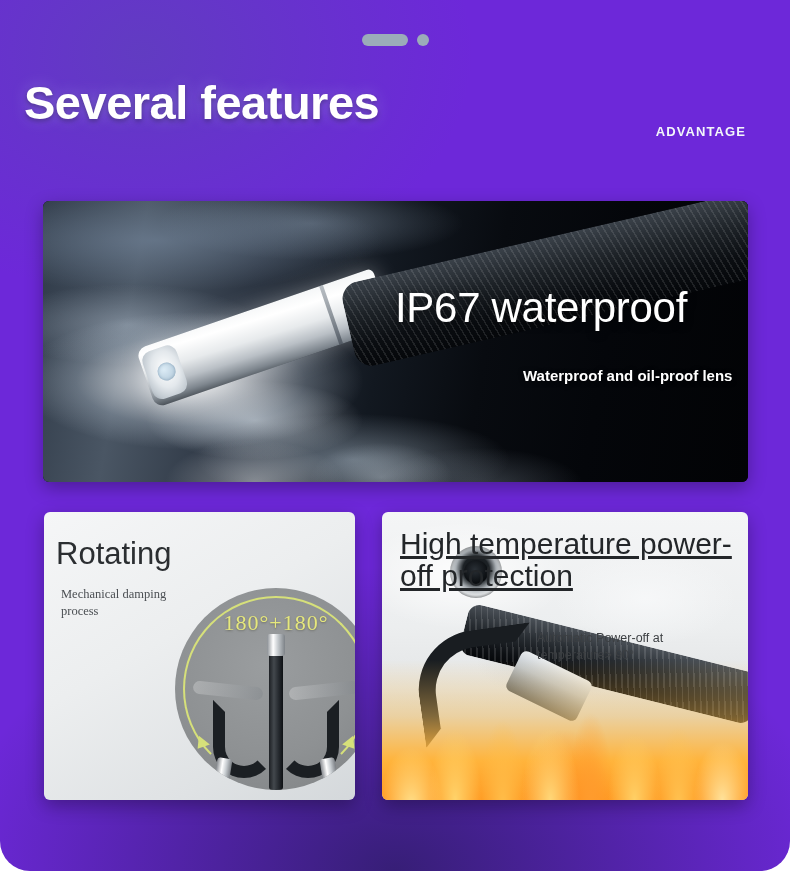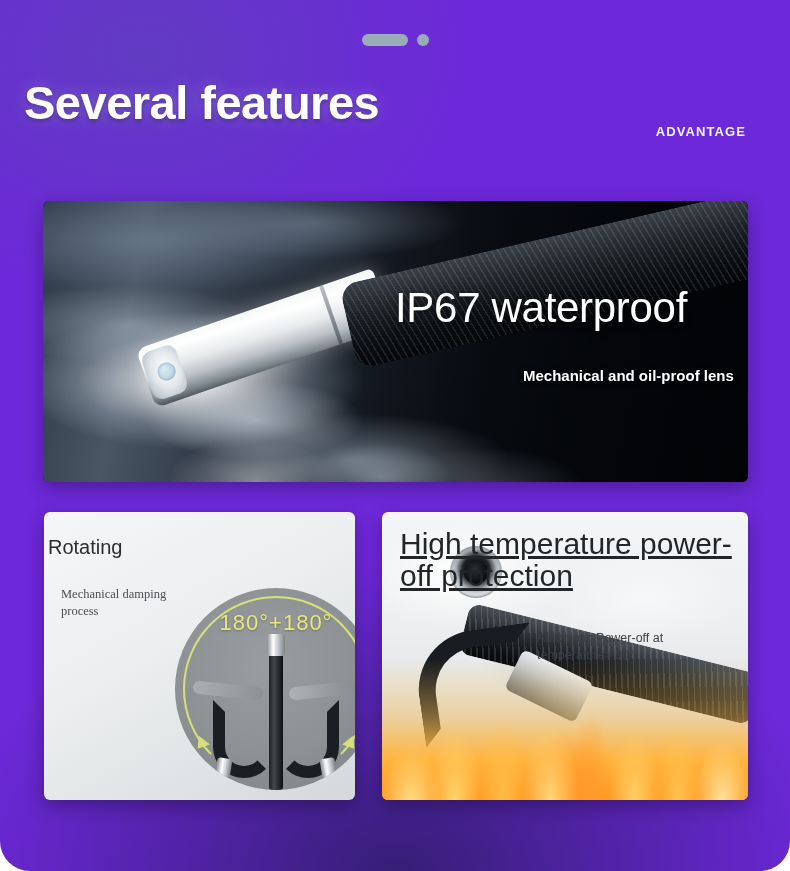--- a/index.html
+++ b/index.html
@@ -185,22 +185,22 @@
   }
 
   
   #card-rotating {
     left: 44px; top: 512px;
     width: 311px; height: 288px;
     background: linear-gradient(150deg, #f5f6f7 0%, #eceeef 42%, #dfe2e4 78%, #d4d8db 100%);
   }
   #rot-title {
     position: absolute;
-    left: 4px; top: 24px;
-    font-size: 20px;
+    left: 12px; top: 24px;
+    font-size: 31px;
     color: #2b2e31;
   }
   #rot-sub {
     position: absolute;
     left: 17px; top: 74px;
     width: 140px;
     font-size: 12.5px;
     line-height: 1.35;
     color: #4b4f53;
     font-family: Liberation Serif, serif;
@@ -232,20 +232,21 @@
   .arrow.left  { left: 19px; bottom: 40px; transform: rotate(38deg); }
   .arrow.right { right: 19px; bottom: 40px; transform: rotate(-38deg); }
   #rot-degrees {
     position: absolute;
     left: 0; right: 0; top: 22px;
     text-align: center;
     font-size: 22px;
     letter-spacing: 1px;
     color: #e6e87d;
     text-shadow: 0 1px 2px rgba(60,60,40,.45);
+    font-family: Liberation Serif, serif;
   }
   
   .rot-stem {
     position: absolute;
     left: 50%; top: 52px;
     margin-left: -7px;
     width: 14px; height: 150px;
     background: linear-gradient(90deg, #1d2024 0%, #43484d 35%, #25292e 70%, #0e1114 100%);
     border-radius: 3px;
   }
@@ -408,21 +409,21 @@
       <div class="probe">
         <div class="probe-tip">
           <div class="probe-lens"></div>
         </div>
         <div class="probe-band"></div>
       </div>
       <div class="cable"></div>
       <div class="spray"></div>
     </div>
     <div id="hero-title">IP67 waterproof</div>
-    <div id="hero-sub">Mechanical and oil-proof lens</div>
+    <div id="hero-sub">Waterproof and oil-proof lens</div>
   </div>
 
   <div class="card" id="card-rotating">
     <div id="rot-title">Rotating</div>
     <div id="rot-sub">Mechanical damping process</div>
 
     <div class="rot-circle">
       <div class="rot-arc"></div>
       <div class="arrow left"></div>
       <div class="arrow right"></div>

